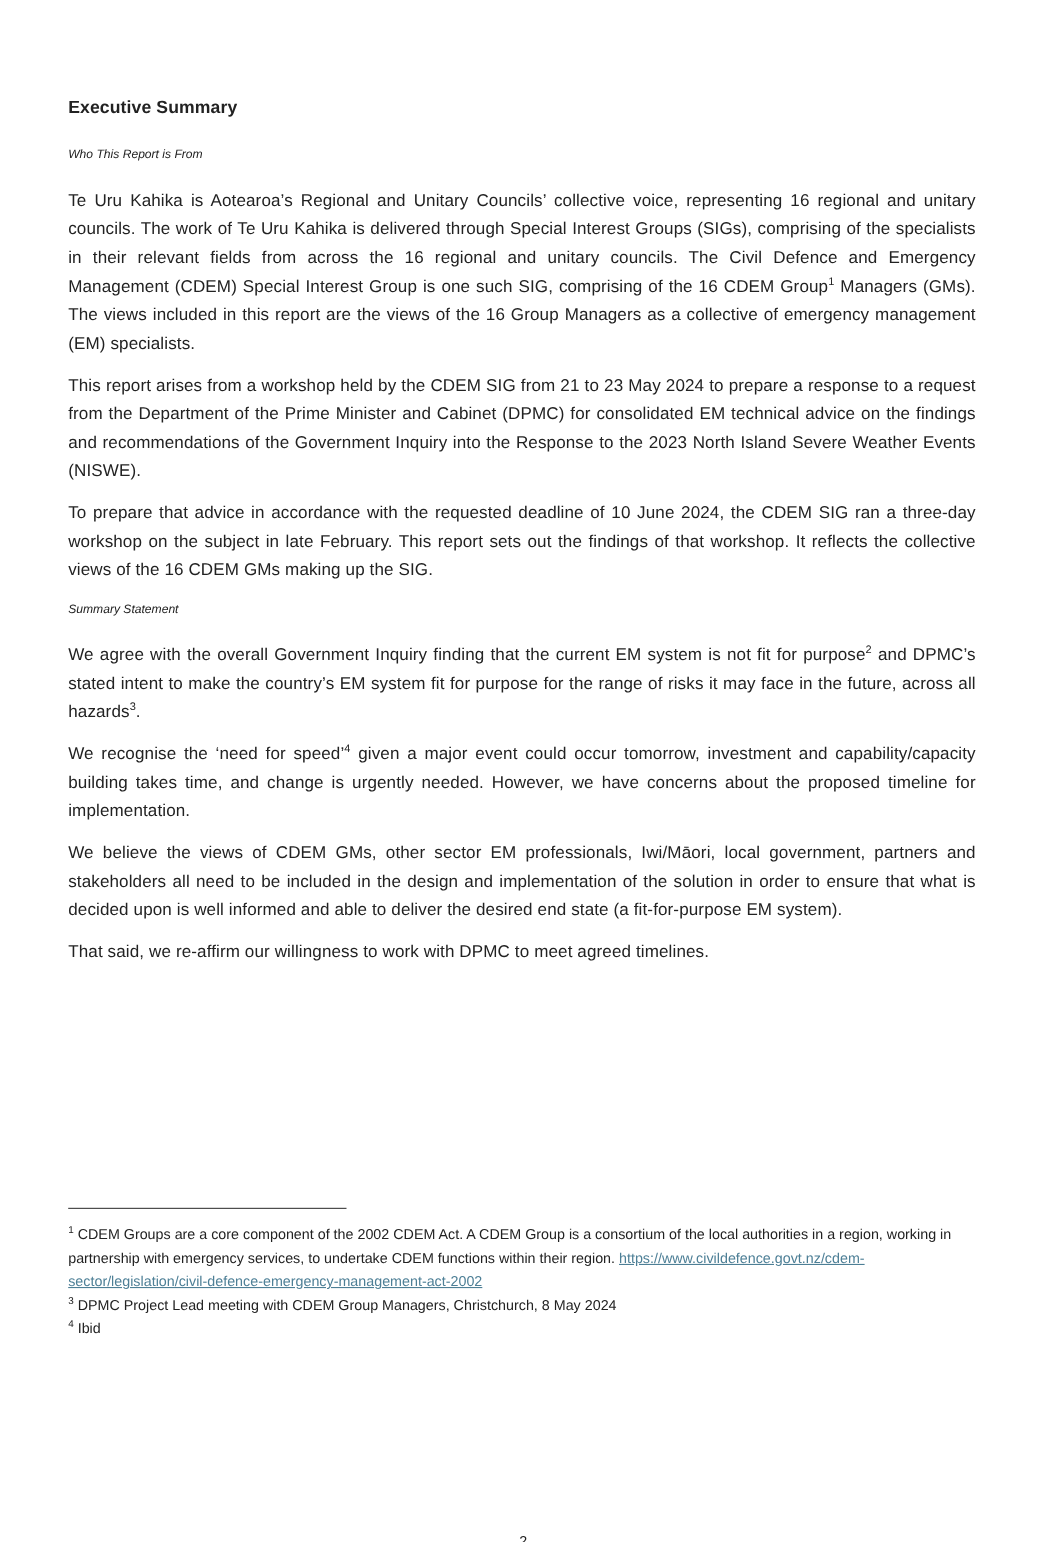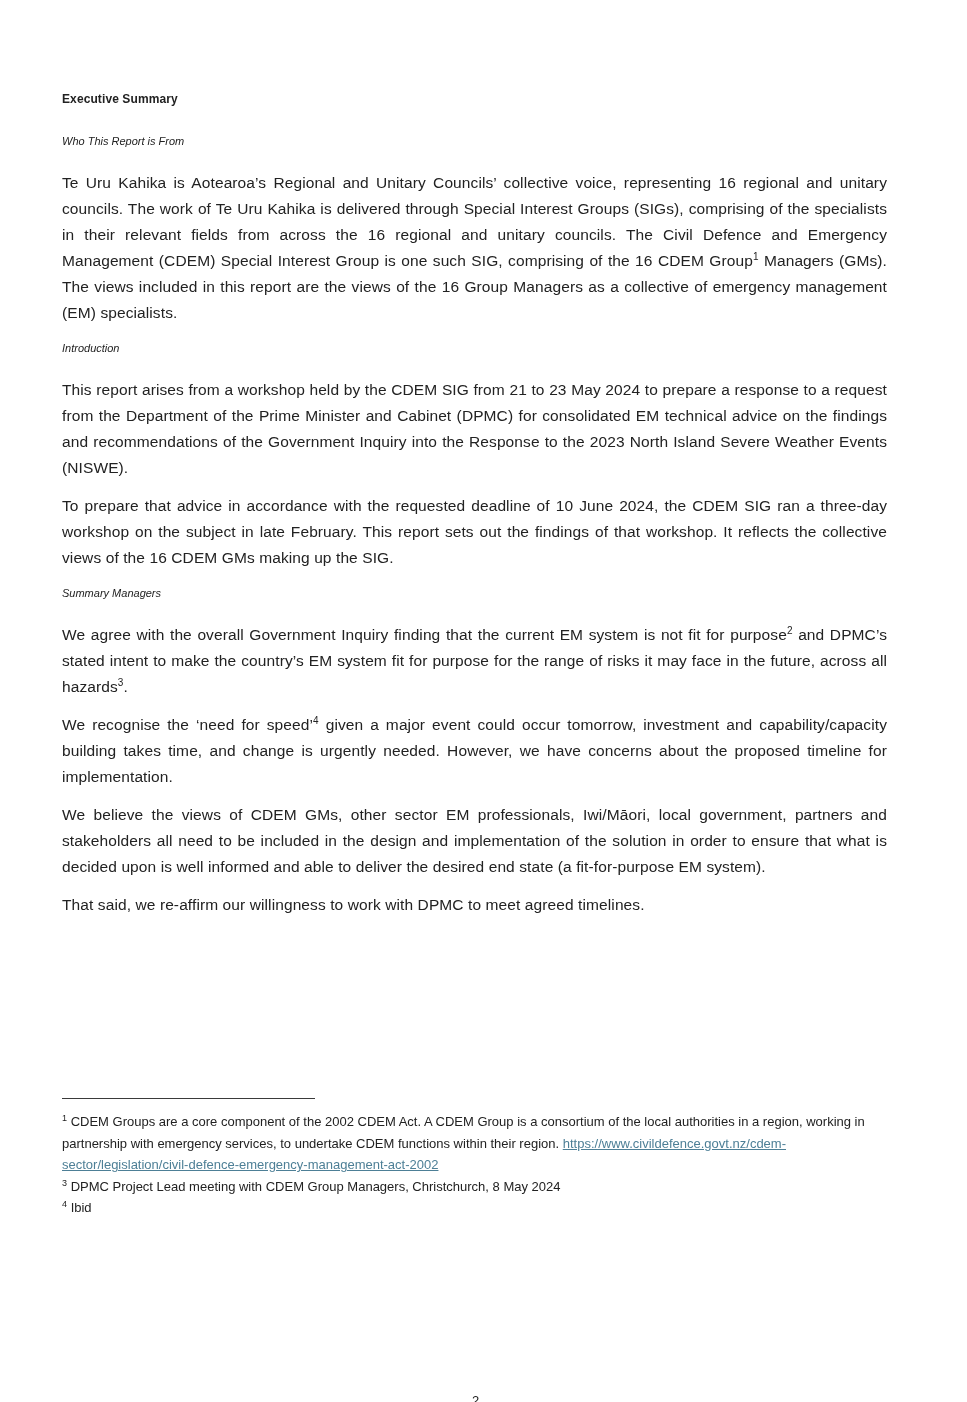--- a/index.html
+++ b/index.html
@@ -12,21 +12,21 @@
     font-family: "Liberation Sans", "DejaVu Sans", sans-serif;
     color: #222222;
   }
   .content {
     position: absolute;
     top: 88px;
     left: 62px;
     width: 837px;
   }
   h1.doc-title {
-    font-size: 12px;
+    font-size: 16px;
     line-height: 22px;
     font-weight: 700;
     margin: 0 0 21px 0;
     letter-spacing: 0.1px;
   }
   h2.sub {
     font-size: 11px;
     line-height: 20px;
     font-weight: 400;
     font-style: italic;
@@ -79,25 +79,24 @@
 </head>
 <body>
 
 <div class="page">
   <div class="content">
     <h1 class="doc-title">Executive Summary</h1>
 
     <h2 class="sub">Who This Report is From</h2>
     <p class="body">Te Uru Kahika is Aotearoa’s Regional and Unitary Councils’ collective voice, representing 16 regional and unitary councils. The work of Te Uru Kahika is delivered through Special Interest Groups (SIGs), comprising of the specialists in their relevant fields from across the 16 regional and unitary councils. The Civil Defence and Emergency Management (CDEM) Special Interest Group is one such SIG, comprising of the 16 CDEM Group<sup>1</sup> Managers (GMs). The views included in this report are the views of the 16 Group Managers as a collective of emergency management (EM) specialists.</p>
 
-    <h2 class="sub">Introduction</h2>
     <p class="body">This report arises from a workshop held by the CDEM SIG from 21 to 23 May 2024 to prepare a response to a request from the Department of the Prime Minister and Cabinet (DPMC) for consolidated EM technical advice on the findings and recommendations of the Government Inquiry into the Response to the 2023 North Island Severe Weather Events (NISWE).</p>
     <p class="body">To prepare that advice in accordance with the requested deadline of 10 June 2024, the CDEM SIG ran a three-day workshop on the subject in late February.  This report sets out the findings of that workshop. It reflects the collective views of the 16 CDEM GMs making up the SIG.</p>
 
-    <h2 class="sub">Summary Managers</h2>
+    <h2 class="sub">Summary Statement</h2>
     <p class="body">We agree with the overall Government Inquiry finding that the current EM system is not fit for purpose<sup>2</sup> and DPMC’s stated intent to make the country’s EM system fit for purpose for the range of risks it may face in the future, across all hazards<sup>3</sup>.</p>
     <p class="body">We recognise the ‘need for speed’<sup>4</sup> given a major event could occur tomorrow, investment and capability/capacity building takes time, and change is urgently needed. However, we have concerns about the proposed timeline for implementation.</p>
     <p class="body">We believe the views of CDEM GMs, other sector EM professionals, Iwi/Māori, local government, partners and stakeholders all need to be included in the design and implementation of the solution in order to ensure that what is decided upon is well informed and able to deliver the desired end state (a fit-for-purpose EM system).</p>
     <p class="body">That said, we re-affirm our willingness to work with DPMC to meet agreed timelines.</p>
   </div>
 
   <div class="footnotes">
     <div class="fn-sep"></div>
     <p class="fn"><sup>1</sup> CDEM Groups are a core component of the 2002 CDEM Act. A CDEM Group is a consortium of the local authorities in a region, working in partnership with emergency services, to undertake CDEM functions within their region. <a href="#" class="doc-link" style="color: rgb(77, 127, 150);">https://www.civildefence.govt.nz/cdem-sector/legislation/civil-defence-emergency-management-act-2002</a></p>
     <p class="fn"><sup>3</sup> DPMC Project Lead meeting with CDEM Group Managers, Christchurch, 8 May 2024</p>

